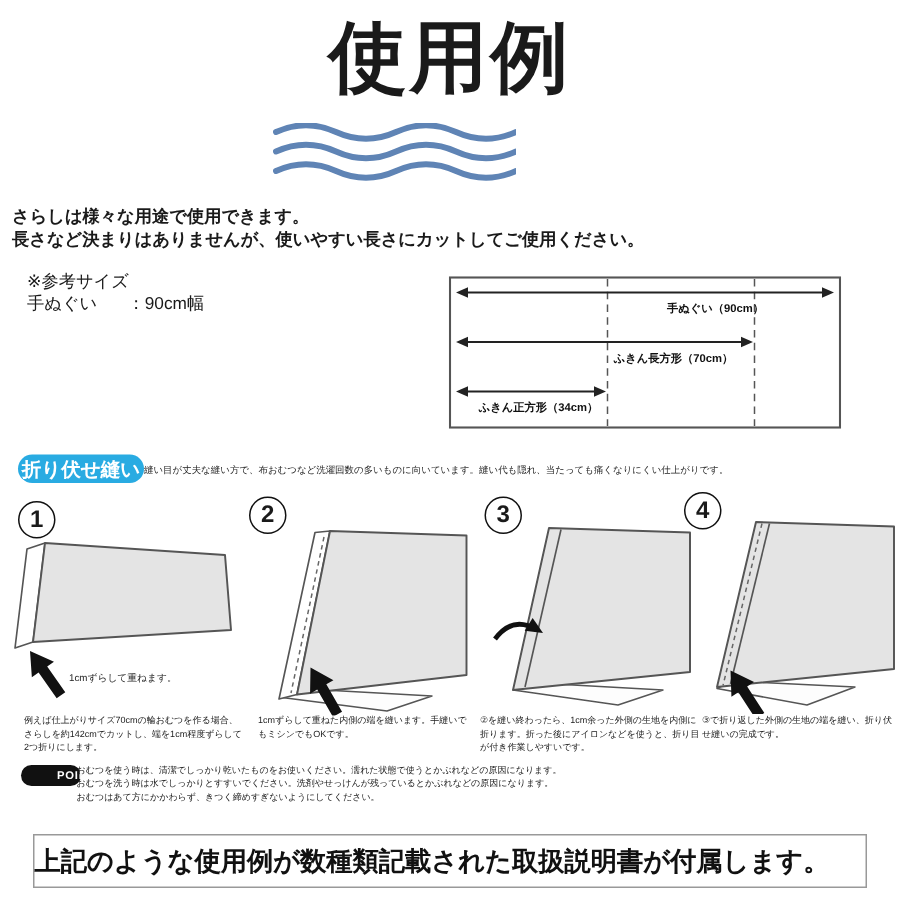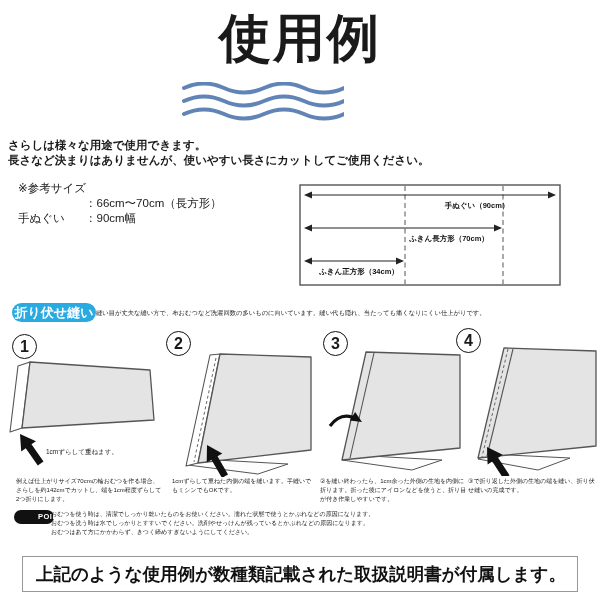--- a/index.html
+++ b/index.html
@@ -73,21 +73,21 @@
 
   .pointpill {
     left:14px; top:510px; width:40px; height:14px; border-radius:7px;
     background:var(--point,#111); color:#fff; font-size:7.5px; font-weight:bold;
     text-align:right; line-height:14px; letter-spacing:.5px;padding-left:24px;
   }
   .pointlines { left:51px; top:510px; font-size:6px; line-height:9px; color:#222; }
 
   .footer {
     left:22px; top:556px; width:556px; height:36px; border:1px solid #999;
-    display:flex; align-items:center; padding-left:13px;
+    display:flex; align-items:center; padding-left:0;
     font-size:17.5px; font-weight:600; color:#111;
   }
 </style>
 </head>
 <body>
 
 <svg width="0" height="0" style="position:absolute" aria-hidden="true">
   <defs>
     <polygon id="fat-arrow" points="0,0 9,15 3.5,15 3.5,36 -3.5,36 -3.5,15 -9,15"></polygon>
   </defs>
@@ -101,21 +101,20 @@
   <path class="wv" d="M2,32 Q22,23 42,32 T82,32 T122,32 T162,32"></path>
 </svg>
 
 <div class="abs intro">
   <div>さらしは様々な用途で使用できます。</div>
   <div>長さなど決まりはありませんが、使いやすい長さにカットしてご使用ください。</div>
 </div>
 
 <div class="abs sizes">
   <div>※参考サイズ</div>
-  <div class="size-row"><span class="sl"></span><span class="sv">：66cm〜70cm（長方形）</span></div>
   <div class="size-row"><span class="sl">手ぬぐい</span><span class="sv">：90cm幅</span></div>
 </div>
 
 <svg class="abs sizediagram" width="262" height="102" viewBox="0 0 262 102">
   <rect class="dg-frame" x="1" y="1" width="260" height="100"></rect>
   <line class="dg-dash" x1="106" y1="2" x2="106" y2="100"></line>
   <line class="dg-dash" x1="204" y1="2" x2="204" y2="100"></line>
 
   <line class="dg-arrow" x1="8" y1="11" x2="254" y2="11"></line>
   <polygon class="dg-head" points="5,11 13,7.5 13,14.5"></polygon>

